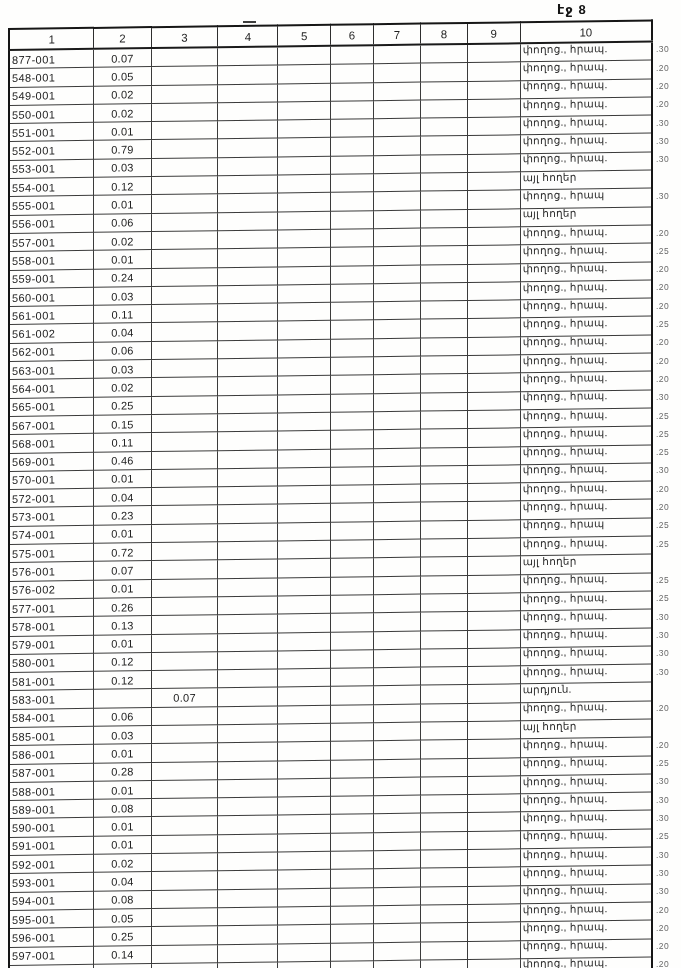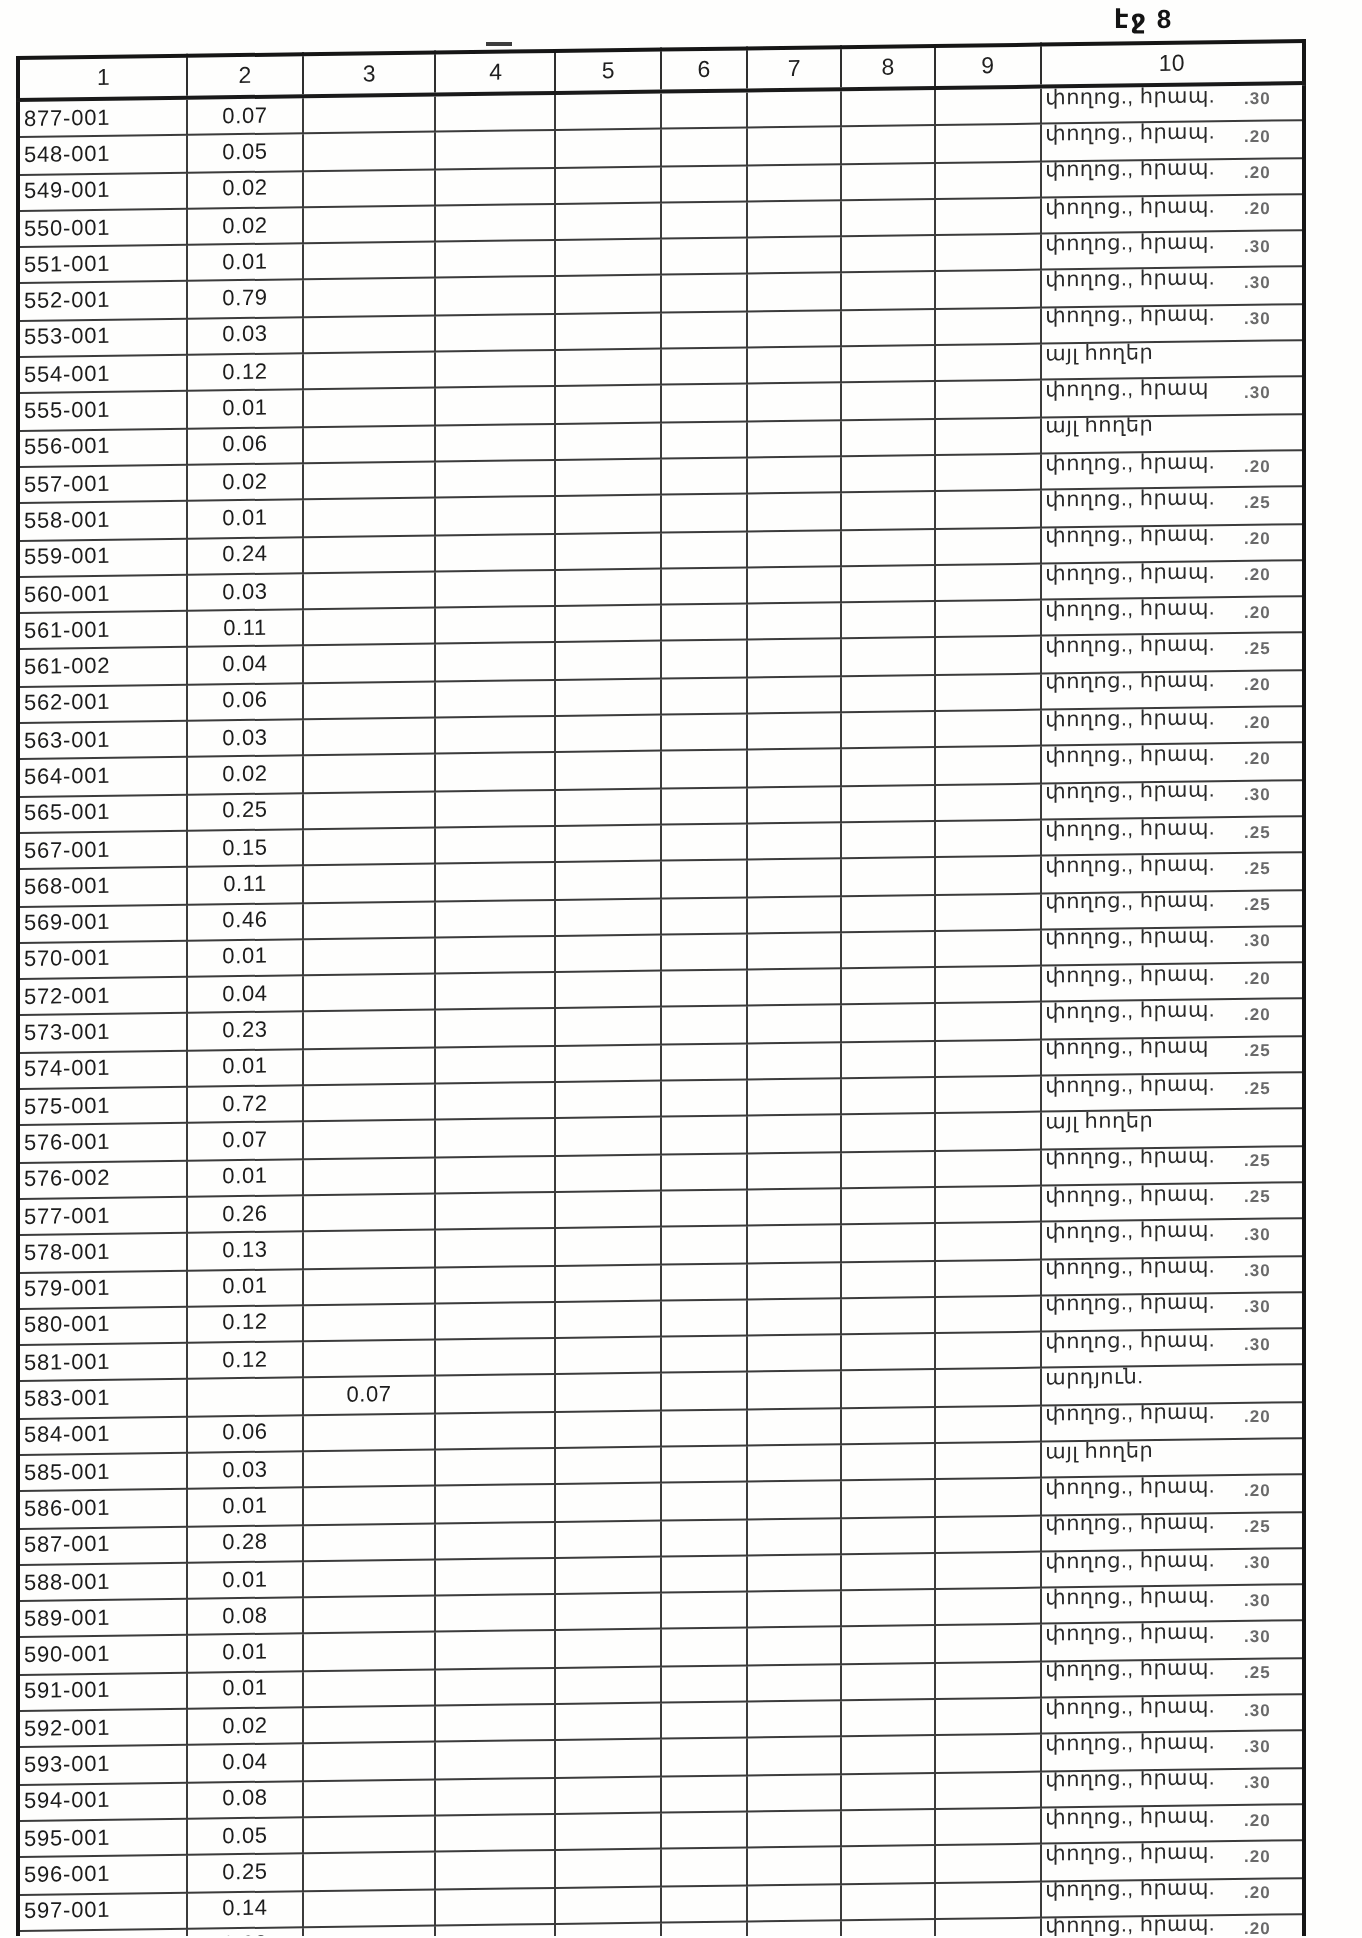--- a/index.html
+++ b/index.html
@@ -79,26 +79,25 @@
   }
   td.c10 span {
     display: inline-block;
     transform: translateY(-4px);
     font-size: 10.5px;
     color: #2a2a2a;
     letter-spacing: 0.2px;
   }
   .note {
     position: absolute;
-    left: 622px;
+    left: 656px;
     font-size: 8.5px;
     color: #6a6a6a;
     letter-spacing: 0.5px;
     line-height: 9px;
-    font-weight: bold;
   }
 </style>
 </head>
 <body>
 
 <div class="page">
   <div class="page-label">էջ 8</div>
 
   <div class="top-dash"></div>
 

